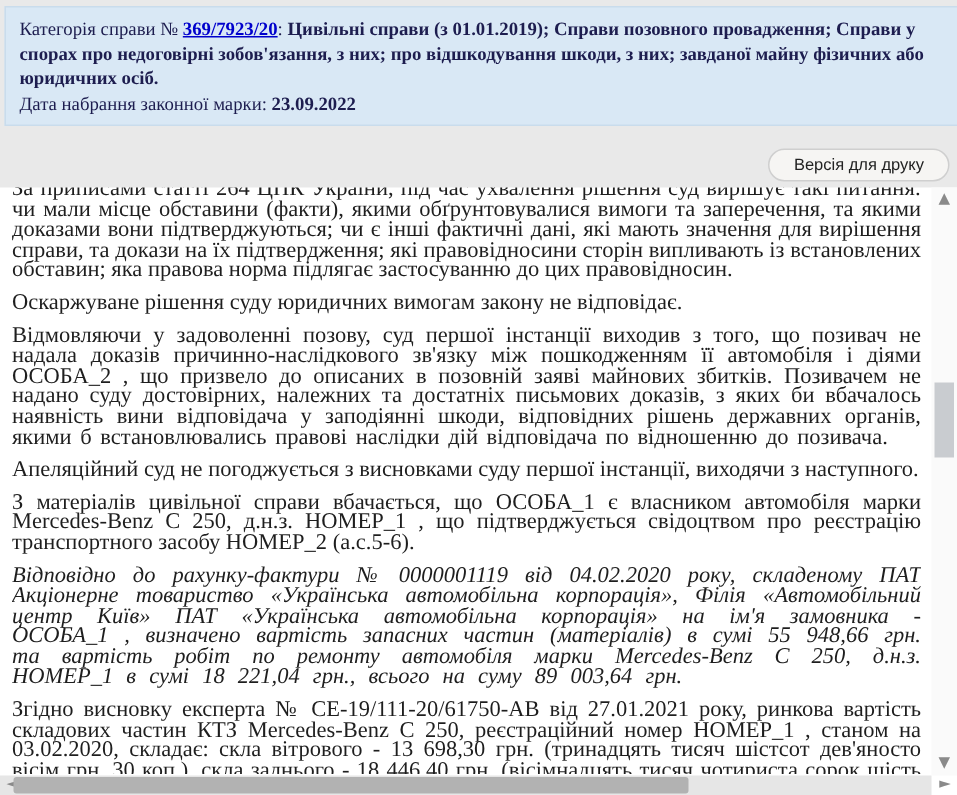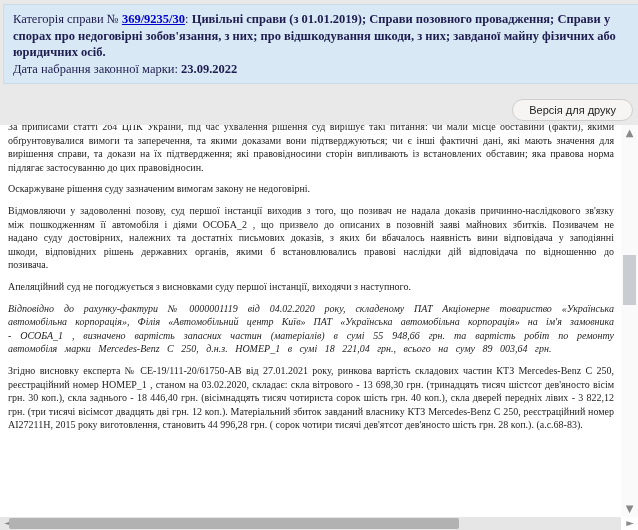--- a/index.html
+++ b/index.html
@@ -27,21 +27,21 @@
     padding:4px 16px;cursor:pointer;
   }
   
   .doc-area{
     position:absolute;left:0;right:0;top:125px;bottom:0;
     background:#ffffff;
   }
   .doc-body{
     position:absolute;left:8px;right:24px;top:0;bottom:14px;
     overflow:hidden;
-    font-size:10px;line-height:13.6px;
+    font-size:15px;line-height:13.6px;
     text-align:justify;color:#1e1e1e;
   }
   .doc-body p{margin:0 0 8px 0;}
   .doc-body p:first-child{margin-top:-5px;}
   .ws1{word-spacing:2px;}
   .ws2{word-spacing:5px;font-style:italic;}
   .ws3{word-spacing:9px;}
   
   .vscroll{
     position:absolute;top:0;right:0;width:17px;bottom:13px;
@@ -67,34 +67,35 @@
   }
   .hthumb{
     position:absolute;top:1px;height:11px;left:9px;width:450px;
     background:#b2b2b2;border-radius:2px;cursor:pointer;
   }
 </style>
 </head>
 <body>
 
 <div class="meta-box">
-  <div><span>Категорія справи № </span><a class="case-link">369/9235/30</a><span>: </span><span class="b">Цивільні справи (з 01.01.2019); Справи позовного провадження; Справи у спорах про недоговірні зобов'язання, з них; про відшкодування шкоди, з них; завданої майну фізичних або юридичних осіб.</span></div>
+  <div><span>Категорія справи № </span><a class="case-link">369/7923/20</a><span>: </span><span class="b">Цивільні справи (з 01.01.2019); Справи позовного провадження; Справи у спорах про недоговірні зобов'язання, з них; про відшкодування шкоди, з них; завданої майну фізичних або юридичних осіб.</span></div>
   <div><span>Дата набрання законної марки: </span><span class="b">23.09.2022</span></div>
 </div>
 
 <div class="print-row">
   <button class="print-btn">Версія для друку</button>
 </div>
 
 <div class="doc-area">
   <div class="doc-body">
     <p>За приписами статті 264 ЦПК України, під час ухвалення рішення суд вирішує такі питання: чи мали місце обставини (факти), якими обґрунтовувалися вимоги та заперечення, та якими доказами вони підтверджуються; чи є інші фактичні дані, які мають значення для вирішення справи, та докази на їх підтвердження; які правовідносини сторін випливають із встановлених обставин; яка правова норма підлягає застосуванню до цих правовідносин.</p>
-    <p>Оскаржуване рішення суду зазначеним вимогам закону не недоговірні.</p>
+    <p>Оскаржуване рішення суду юридичних вимогам закону не відповідає.</p>
     <p class="ws1">Відмовляючи у задоволенні позову, суд першої інстанції виходив з того, що позивач не надала доказів причинно-наслідкового зв'язку між пошкодженням її автомобіля і діями ОСОБА_2 , що призвело до описаних в позовній заяві майнових збитків. Позивачем не надано суду достовірних, належних та достатніх письмових доказів, з яких би вбачалось наявність вини відповідача у заподіянні шкоди, відповідних рішень державних органів, якими б встановлювались правові наслідки дій відповідача по відношенню до позивача.</p>
     <p>Апеляційний суд не погоджується з висновками суду першої інстанції, виходячи з наступного.</p>
+    <p>З матеріалів цивільної справи вбачається, що ОСОБА_1 є  власником автомобіля  марки Mercedes-Benz C 250, д.н.з. НОМЕР_1 , що підтверджується  свідоцтвом про реєстрацію транспортного засобу НОМЕР_2 (а.с.5-6).</p>
     <p class="ws2">Відповідно до рахунку-фактури № 0000001119 від 04.02.2020 року, складеному ПАТ Акціонерне товариство «Українська автомобільна корпорація», Філія «Автомобільний центр Київ» ПАТ «Українська автомобільна корпорація» на ім'я замовника - ОСОБА_1 , визначено вартість запасних частин (матеріалів) в сумі 55 948,66 грн. та вартість робіт по ремонту автомобіля марки Mercedes-Benz C 250, д.н.з. НОМЕР_1 в сумі 18 221,04 грн., всього на суму 89 003,64 грн.</p>
     <p>Згідно висновку експерта № СЕ-19/111-20/61750-АВ від 27.01.2021 року, ринкова вартість складових частин КТЗ Mercedes-Benz C 250, реєстраційний номер НОМЕР_1 , станом на 03.02.2020, складає: скла вітрового - 13 698,30 грн. (тринадцять тисяч шістсот дев'яносто вісім грн. 30 коп.), скла заднього - 18 446,40 грн. (вісімнадцять тисяч чотириста сорок шість грн. 40 коп.), скла дверей передніх лівих - 3 822,12 грн. (три тисячі вісімсот двадцять дві грн. 12 коп.). Матеріальний збиток завданий власнику КТЗ Mercedes-Benz C 250, реєстраційний номер АІ27211Н, 2015 року виготовлення, становить 44 996,28 грн. ( сорок чотири тисячі дев'ятсот дев'яносто шість грн. 28 коп.). (а.с.68-83).</p>
   </div>
 
   <div class="vscroll">
     <div class="scroll-arrow arrow-up">▲</div>
     <div class="vthumb"></div>
     <div class="scroll-arrow arrow-down">▼</div>
   </div>
 

